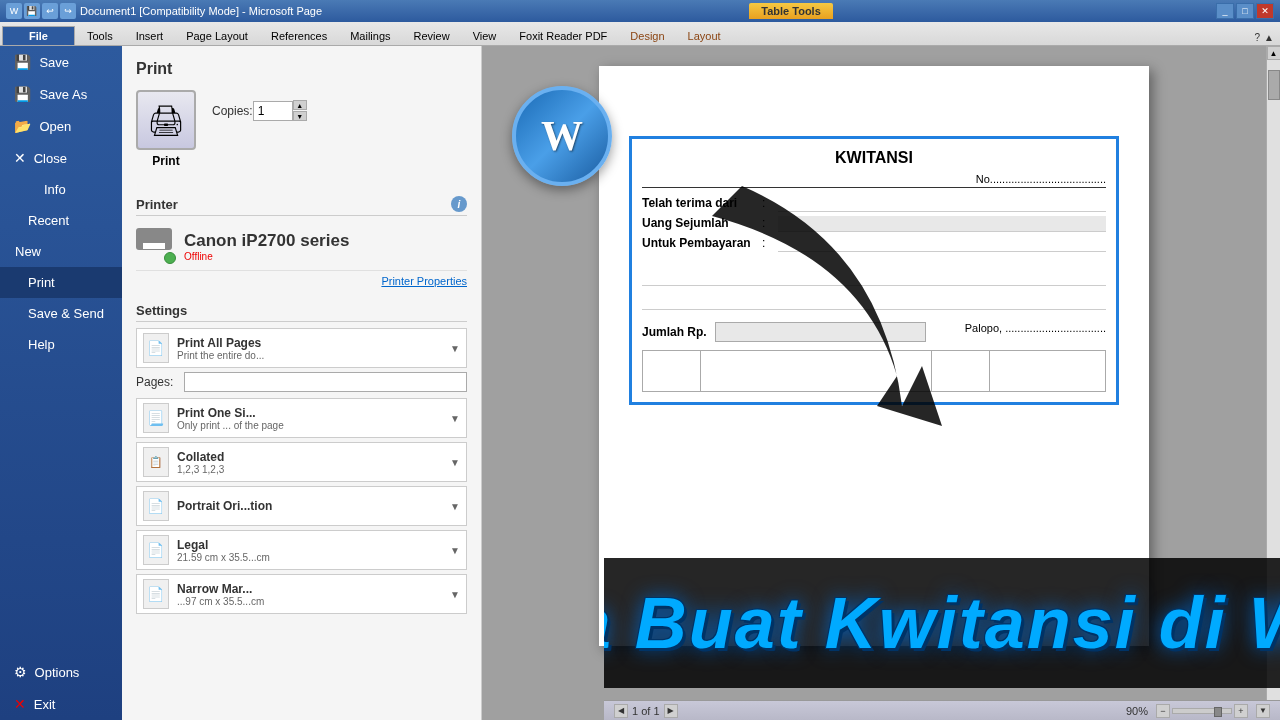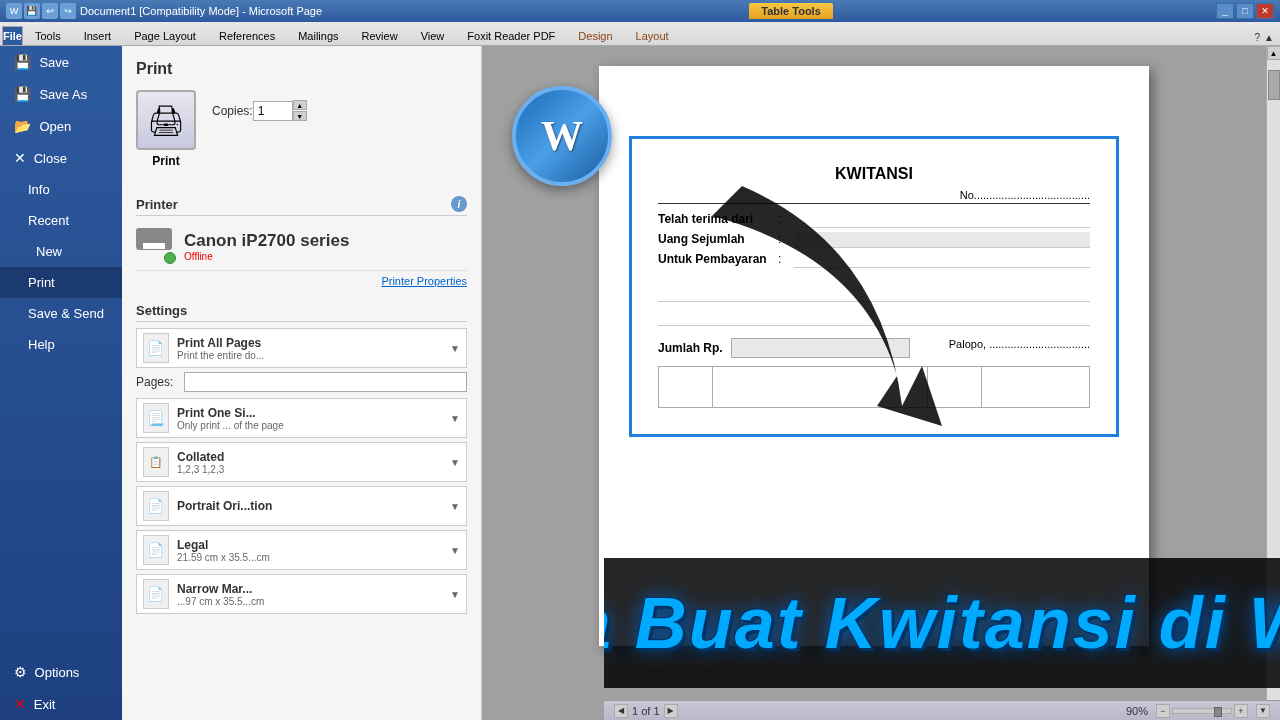--- a/index.html
+++ b/index.html
@@ -91,21 +91,21 @@
     }
     .ribbon-tab.active {
       background: #fff;
       border-color: #aaa;
       color: #333;
       font-weight: bold;
     }
     .ribbon-tab.file-tab {
       background: #2d5a9e;
       color: white;
-      padding: 3px 0;
+      padding: 3px 26px;
       font-weight: bold;
     }
     .ribbon-tab.design-tab, .ribbon-tab.layout-tab {
       color: #8b4513;
     }
     .ribbon-right {
       margin-left: auto;
       padding: 2px 6px;
       font-size: 10px;
       color: #333;
@@ -330,21 +330,21 @@
     .doc-page {
       background: white;
       width: 550px;
       min-height: 580px;
       box-shadow: 4px 4px 12px rgba(0,0,0,0.4);
       position: relative;
       padding: 30px;
     }
     .kwitansi-box {
       border: 3px solid #2080e0;
-      padding: 26px;
+      padding: 10px;
       margin-top: 40px;
     }
     .kwitansi-title {
       text-align: center;
       font-weight: bold;
       font-size: 16px;
       margin-bottom: 6px;
     }
     .kwitansi-no {
       text-align: right;
@@ -622,27 +622,27 @@
       <span>Save As</span>
     </div>
     <div class="sidebar-item">
       <span class="sidebar-icon">📂</span>
       <span>Open</span>
     </div>
     <div class="sidebar-item">
       <span class="sidebar-icon">✕</span>
       <span>Close</span>
     </div>
-    <div class="sidebar-item" style="padding-left:28px;text-align:right;">
+    <div class="sidebar-item" style="padding-left:44px;text-align:right;">
       <span>Info</span>
     </div>
     <div class="sidebar-item" style="padding-left:28px;">
       <span>Recent</span>
     </div>
-    <div class="sidebar-item" style="padding-left:36px;">
+    <div class="sidebar-item" style="padding-left:15px;">
       <span>New</span>
     </div>
     <div class="sidebar-item print-active" style="padding-left:28px; background:#1a3a70;">
       <span>Print</span>
     </div>
     <div class="sidebar-item" style="padding-left:28px;">
       <span>Save &amp; Send</span>
     </div>
     <div class="sidebar-item" style="padding-left:28px;">
       <span>Help</span>

